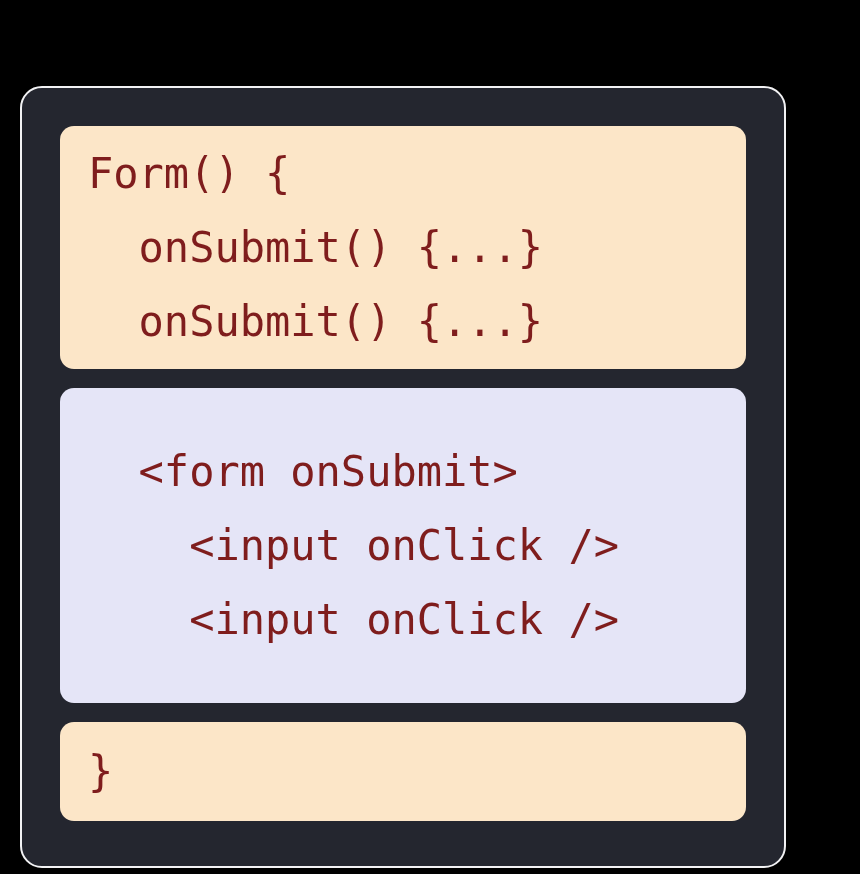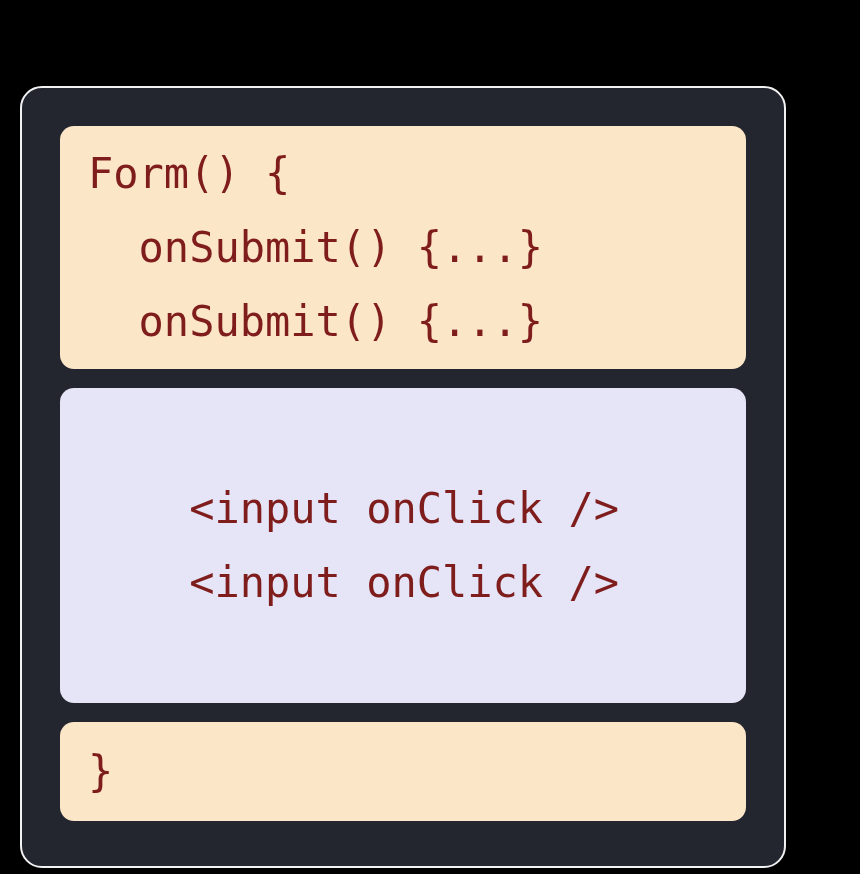--- a/index.html
+++ b/index.html
@@ -87,20 +87,21 @@
 
   <div id="code-card">
 
     <div class="code-panel panel-peach" id="panel-component-scope">
       <div class="code-line">Form() {</div>
       <div class="code-line">  onSubmit() {...}</div>
       <div class="code-line">  onSubmit() {...}</div>
     </div>
 
     <div class="code-panel panel-lavender" id="panel-markup">
+      <div class="code-line">  &lt;form onSubmit&gt;</div>
       <div class="code-line">    &lt;input onClick /&gt;</div>
       <div class="code-line">    &lt;input onClick /&gt;</div>
     </div>
 
     <div class="code-panel panel-peach" id="panel-closing">
       <div class="code-line">}</div>
     </div>
 
   </div>
 

